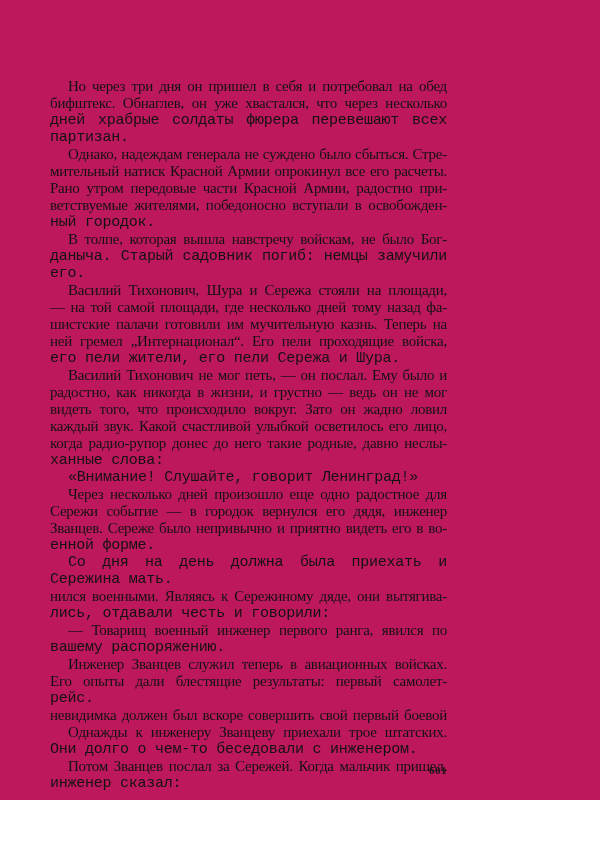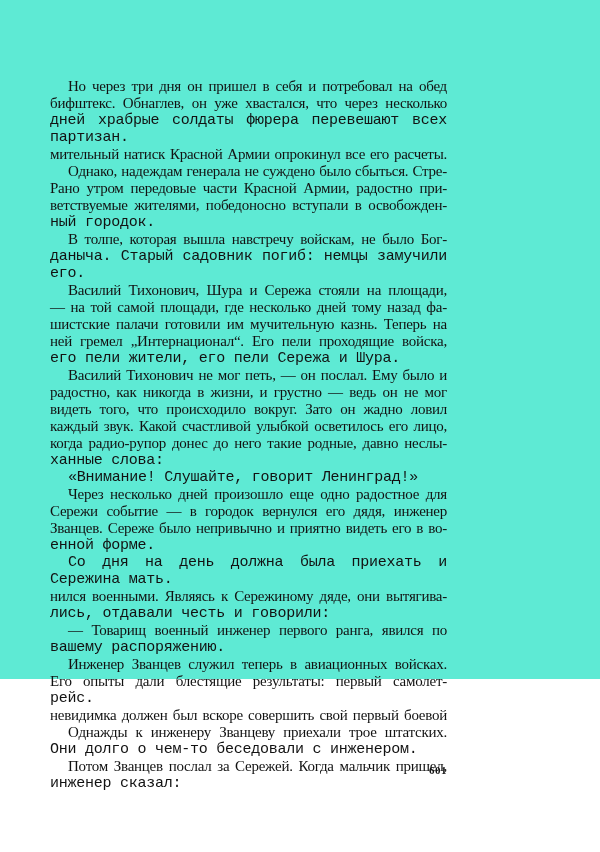--- a/index.html
+++ b/index.html
@@ -6,22 +6,22 @@
     margin: 0;
     padding: 0;
     width: 600px;
     height: 852px;
     background: #ffffff;
     overflow: hidden;
   }
   .page {
     position: relative;
     width: 600px;
-    height: 679px;
-    background: #5eead4;
+    height: 800px;
+    background: #be185d;
     font-family: "Liberation Serif", "DejaVu Serif", serif;
     color: #121212;
   }
   .text-block {
     position: absolute;
     left: 50px;
     top: 78px;
     width: 397px;
   }
   .para { margin: 0; padding: 0; }
@@ -57,22 +57,22 @@
 <body>
 
 <div class="page">
   <div class="text-block">
       <div class="para">
         <div class="line first">Но через три дня он пришел в себя и потребовал на обед</div>
         <div class="line">бифштекс. Обнаглев, он уже хвастался, что через несколько</div>
         <div class="line last">дней храбрые солдаты фюрера перевешают всех партизан.</div>
       </div>
       <div class="para">
+        <div class="line first">Однако, надеждам генерала не суждено было сбыться. Стре-</div>
         <div class="line">мительный натиск Красной Армии опрокинул все его расчеты.</div>
-        <div class="line first">Однако, надеждам генерала не суждено было сбыться. Стре-</div>
         <div class="line">Рано утром передовые части Красной Армии, радостно при-</div>
         <div class="line">ветствуемые жителями, победоносно вступали в освобожден-</div>
         <div class="line last">ный городок.</div>
       </div>
       <div class="para">
         <div class="line first">В толпе, которая вышла навстречу войскам, не было Бог-</div>
         <div class="line last">даныча. Старый садовник погиб: немцы замучили его.</div>
       </div>
       <div class="para">
         <div class="line first">Василий Тихонович, Шура и Сережа стояли на площади,</div>

